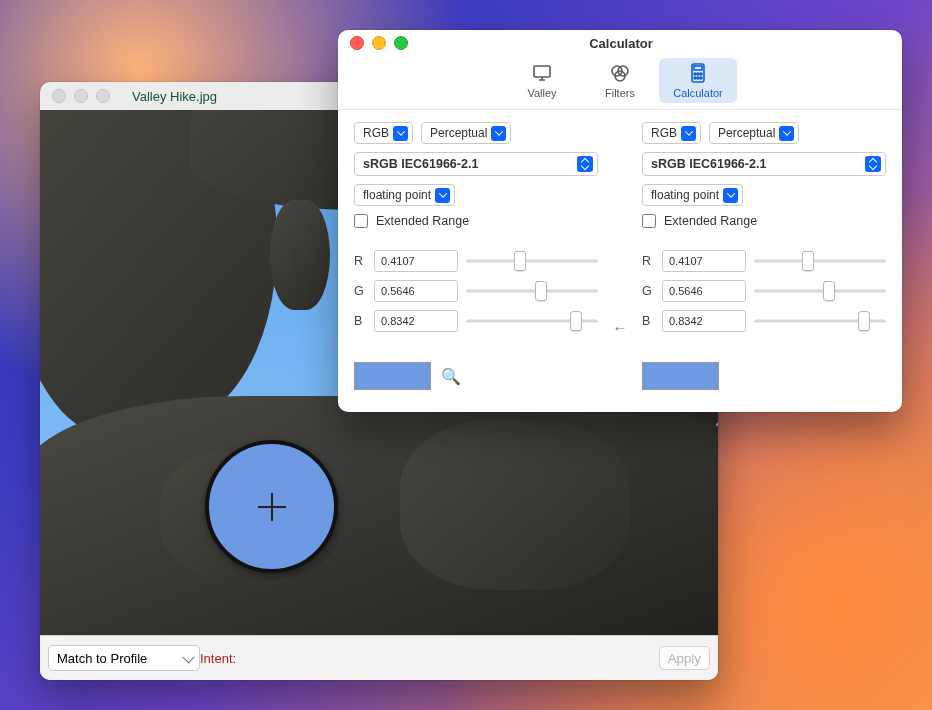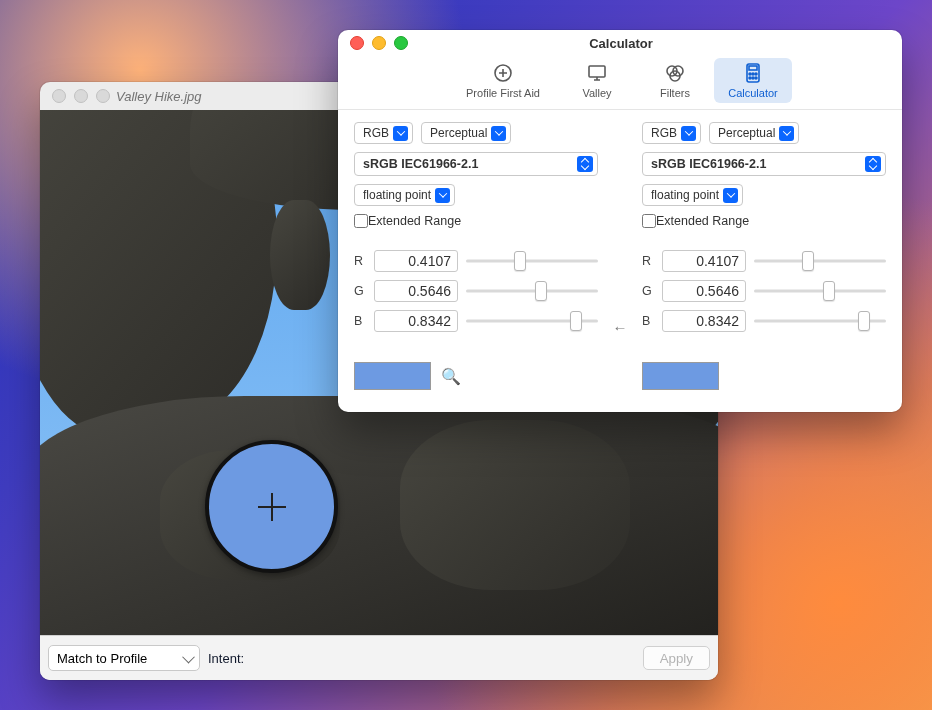--- a/index.html
+++ b/index.html
@@ -12,66 +12,66 @@
   }
   
   .window { position:absolute; background:#fff; border-radius:10px; box-shadow:0 20px 40px rgba(0,0,0,.35),0 0 0 1px rgba(0,0,0,.08); overflow:hidden; }
   .titlebar { height:28px; display:flex; align-items:center; padding:0 12px; }
   .traffic { display:flex; gap:8px; align-items:center; }
   .traffic span { width:12px; height:12px; border-radius:50%; display:block; }
   .tl-close{background:#ff5f57;border:1px solid #e33e32;} .tl-min{background:#febc2e;border:1px solid #e1a116;} .tl-max{background:#28c840;border:1px solid #1da52d;}
   .inactive .tl-close,.inactive .tl-min,.inactive .tl-max{background:#d9d9d9;border:1px solid #c0c0c0;}
   .title { font-size:13px; color:#333; }
   .title.center { flex:1; text-align:center; font-weight:600; }
-  .title.left { margin-left:6px; font-weight:500; color:#737373;font-style:italic; }
+  .title.left { margin-left:22px; font-weight:500; color:#14532d; }
   
   .imgwin { left:40px; top:82px; width:678px; height:598px; background:#ececec; }
   .imgarea { position:relative; width:100%; height:526px; overflow:hidden; }
   .sky { position:absolute; inset:0; background:linear-gradient(#5ea7f0,#8fc4f6); }
   .rock { position:absolute; background:linear-gradient(140deg,#47463f,#2d2c28); }
   .rk1{left:-30px;top:-40px;width:270px;height:360px;border-radius:20% 70% 50% 30%/40% 30% 60% 40%;transform:rotate(-8deg);}
   .rk2{left:150px;top:-70px;width:260px;height:170px;border-radius:40% 60% 30% 70%/60% 40% 70% 30%;}
   .rk3{left:230px;top:90px;width:60px;height:110px;border-radius:40%/50%;}
   .rk4{right:-40px;top:-30px;width:400px;height:400px;border-radius:40%;transform:rotate(12deg);}
   .rk5{left:-20px;bottom:-40px;width:750px;height:280px;border-radius:30% 30% 0 0;background:linear-gradient(160deg,#4a4944,#1e1d1a);}
   .rk6{left:120px;top:340px;width:180px;height:130px;border-radius:40%;}
   .rk7{left:360px;top:310px;width:230px;height:170px;border-radius:40%;}
   .loupe{position:absolute;left:165px;top:330px;width:125px;height:125px;border-radius:50%;background:#6d9ae2;border:4px solid #111;box-shadow:0 2px 6px rgba(0,0,0,.4);}
   .cross1,.cross2{position:absolute;background:#222;}
   .cross1{left:50%;top:50%;width:2px;height:28px;transform:translate(-50%,-50%);} .cross2{left:50%;top:50%;width:28px;height:2px;transform:translate(-50%,-50%);}
-  .bottombar{position:absolute;left:0;right:0;bottom:0;height:44px;background:#f3f3f3;border-top:1px solid #d0d0d0;display:flex;align-items:center;padding:0 8px;gap:8px;font-size:13px;}
+  .bottombar{position:absolute;left:0;right:0;bottom:0;height:44px;background:#f3f3f3;border-top:1px solid #d0d0d0;display:flex;align-items:center;padding:0 8px;font-size:13px;}
   .select{height:24px;border:1px solid #c9c9c9;border-radius:5px;background:#fff;padding:0 22px 0 8px;display:flex;align-items:center;position:relative;cursor:default;}
   .select::after{content:'';position:absolute;right:6px;top:50%;width:8px;height:8px;transform:translateY(-60%) rotate(45deg);border-right:1.5px solid #666;border-bottom:1.5px solid #666;}
-  .bottombar .lbl{color:#0f172a;}
-  .apply{margin-left:auto;height:24px;padding:0 16px;border:1px solid #d0d0d0;border-radius:5px;background:#fcfcfc;color:#b4b4b4;}
+  .bottombar .lbl{color:#b91c1c;}
+  .apply{margin-left:auto;height:24px;padding:0 8px;border:1px solid #d0d0d0;border-radius:5px;background:#fcfcfc;color:#b4b4b4;}
   
   .calcwin { left:338px; top:30px; width:564px; height:382px; }
   .calcwin .titlebar{height:26px;border-bottom:none;}
   .toolbar{display:flex;justify-content:center;gap:0;padding:2px 0 6px;border-bottom:1px solid #e5e5e5;}
   .tbtn{width:74px;display:flex;flex-direction:column;align-items:center;gap:3px;font-size:11px;color:#555;padding:4px 2px;border-radius:6px;}
   .tbtn.wide{width:106px;}
   .tbtn.active{background:#dce8f8;color:#1060d2;}
   .tbtn svg{width:24px;height:22px;stroke:#5a5a5a;fill:none;stroke-width:1.6;}
   .tbtn.active svg{stroke:#1060d2;}
   .calcbody{display:flex;padding:12px 16px 16px;gap:8px;position:relative;}
   .col{flex:1;display:flex;flex-direction:column;gap:8px;font-size:12.5px;color:#333;}
   .midarrow{display:flex;align-items:center;justify-content:center;width:28px;padding-top:138px;color:#777;font-size:15px;}
   .chiprow{display:flex;gap:8px;}
   .chip{display:inline-flex;align-items:center;height:20px;padding:0 4px 0 8px;border:1px solid #c9c9c9;border-radius:4px;background:#fff;font-size:12px;gap:4px;}
   .chip .end{width:15px;height:15px;border-radius:3px;background:#0a66ff;display:flex;align-items:center;justify-content:center;}
   .chip .end::before{content:'';width:5px;height:5px;border-right:1.5px solid #fff;border-bottom:1.5px solid #fff;transform:rotate(45deg) translate(-1px,-1px);}
   .profile{height:22px;border:1px solid #c9c9c9;border-radius:4px;display:flex;align-items:center;padding:0 4px 0 8px;justify-content:space-between;font-weight:bold;}
   .profile .end{width:16px;height:16px;border-radius:3px;background:#0a66ff;position:relative;}
   .profile .end::before,.profile .end::after{content:'';position:absolute;left:50%;width:5px;height:5px;border-right:1.4px solid #fff;border-bottom:1.4px solid #fff;}
   .profile .end::before{top:3px;transform:translateX(-50%) rotate(-135deg);} .profile .end::after{bottom:3px;transform:translateX(-50%) rotate(45deg);}
-  .chk{display:flex;align-items:center;gap:0;}
+  .chk{display:flex;align-items:center;gap:8px;}
   .chk input{width:14px;height:14px;margin:0;}
   .rgbrow{display:flex;align-items:center;gap:8px;}
   .rgbrow .lab{width:12px;color:#444;}
-  .numbox{width:70px;height:20px;border:1px solid #c9c9c9;border-radius:3px;text-align:right;padding:0 6px;font-size:14px;line-height:20px;background:#fff;}
+  .numbox{width:70px;height:20px;border:1px solid #c9c9c9;border-radius:3px;padding:0 6px;font-size:11px;line-height:20px;background:#fff;}
   .slider{flex:1;height:20px;position:relative;}
   .slider::before{content:'';position:absolute;left:0;right:0;top:50%;height:3px;background:#d9d9d9;border-radius:2px;transform:translateY(-50%);}
   .thumb{position:absolute;top:50%;width:10px;height:18px;background:#fff;border:1px solid #b6b6b6;border-radius:3px;transform:translate(-50%,-50%);box-shadow:0 1px 1px rgba(0,0,0,.12);}
   .swatchrow{display:flex;align-items:center;gap:10px;margin-top:22px;}
   .swatch{width:75px;height:26px;border:1px solid #9a9a9a;background:#6d9ae2;}
   .mag{font-size:16px;color:#555;}
 </style>
 </head>
 <body>
 
@@ -114,27 +114,20 @@
       <div class="traffic">
         <span class="tl-close"></span>
         <span class="tl-min"></span>
         <span class="tl-max"></span>
       </div>
       <div class="title center">Calculator</div>
       <div style="width:56px"></div>
     </div>
 
     <div class="toolbar">
-      <div class="tbtn wide">
-        <svg>
-            <circle cx="12" cy="11" r="8"></circle>
-            <path d="M12 7v8M8 11h8"></path>
-          </svg>
-        <span>Profile First Aid</span>
-      </div>
       <div class="tbtn">
         <svg>
             <rect x="4" y="4" width="16" height="11" rx="1"></rect>
             <path d="M9 18h6M12 15v3"></path>
           </svg>
         <span>Valley</span>
       </div>
       <div class="tbtn">
         <svg>
             <circle cx="9" cy="9" r="5"></circle>

